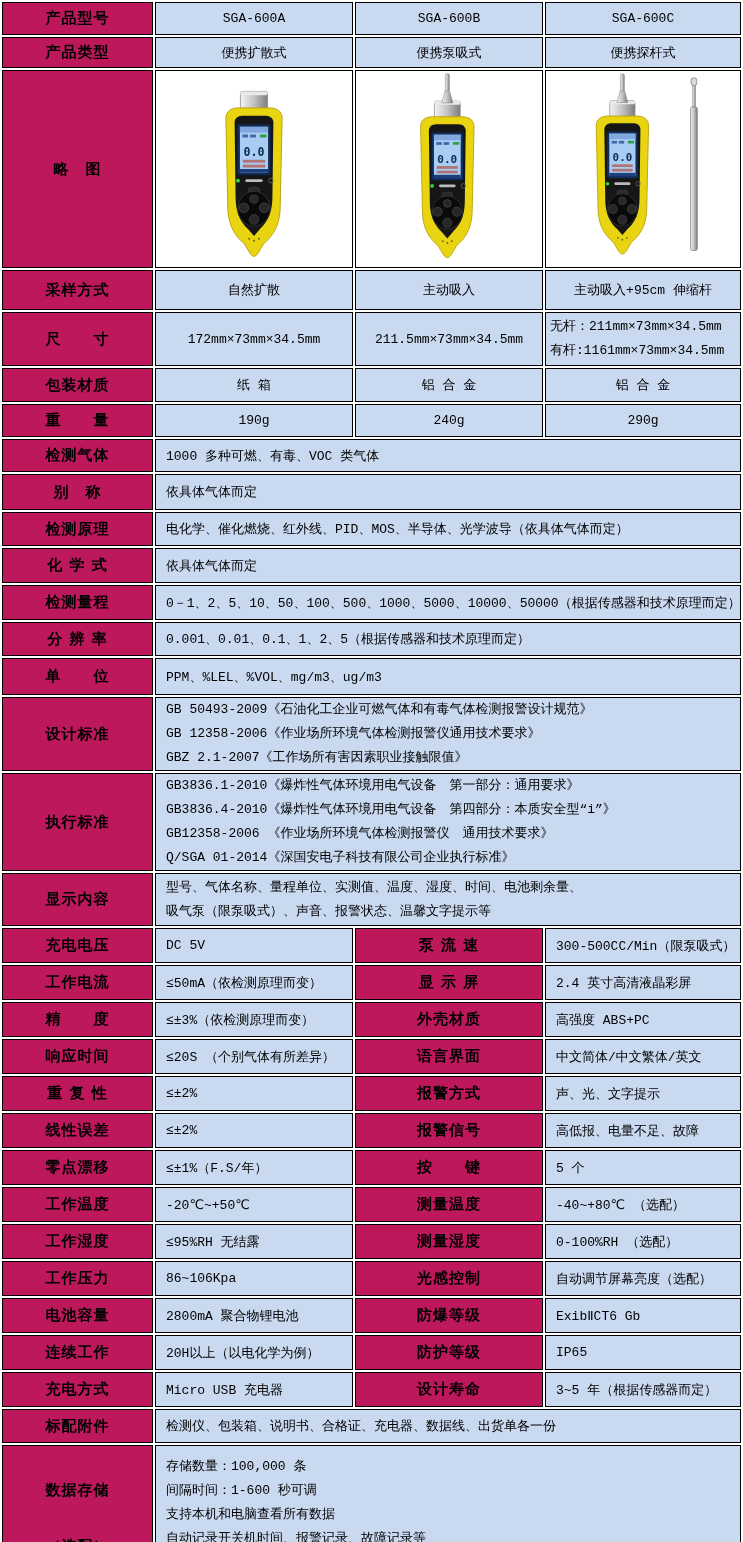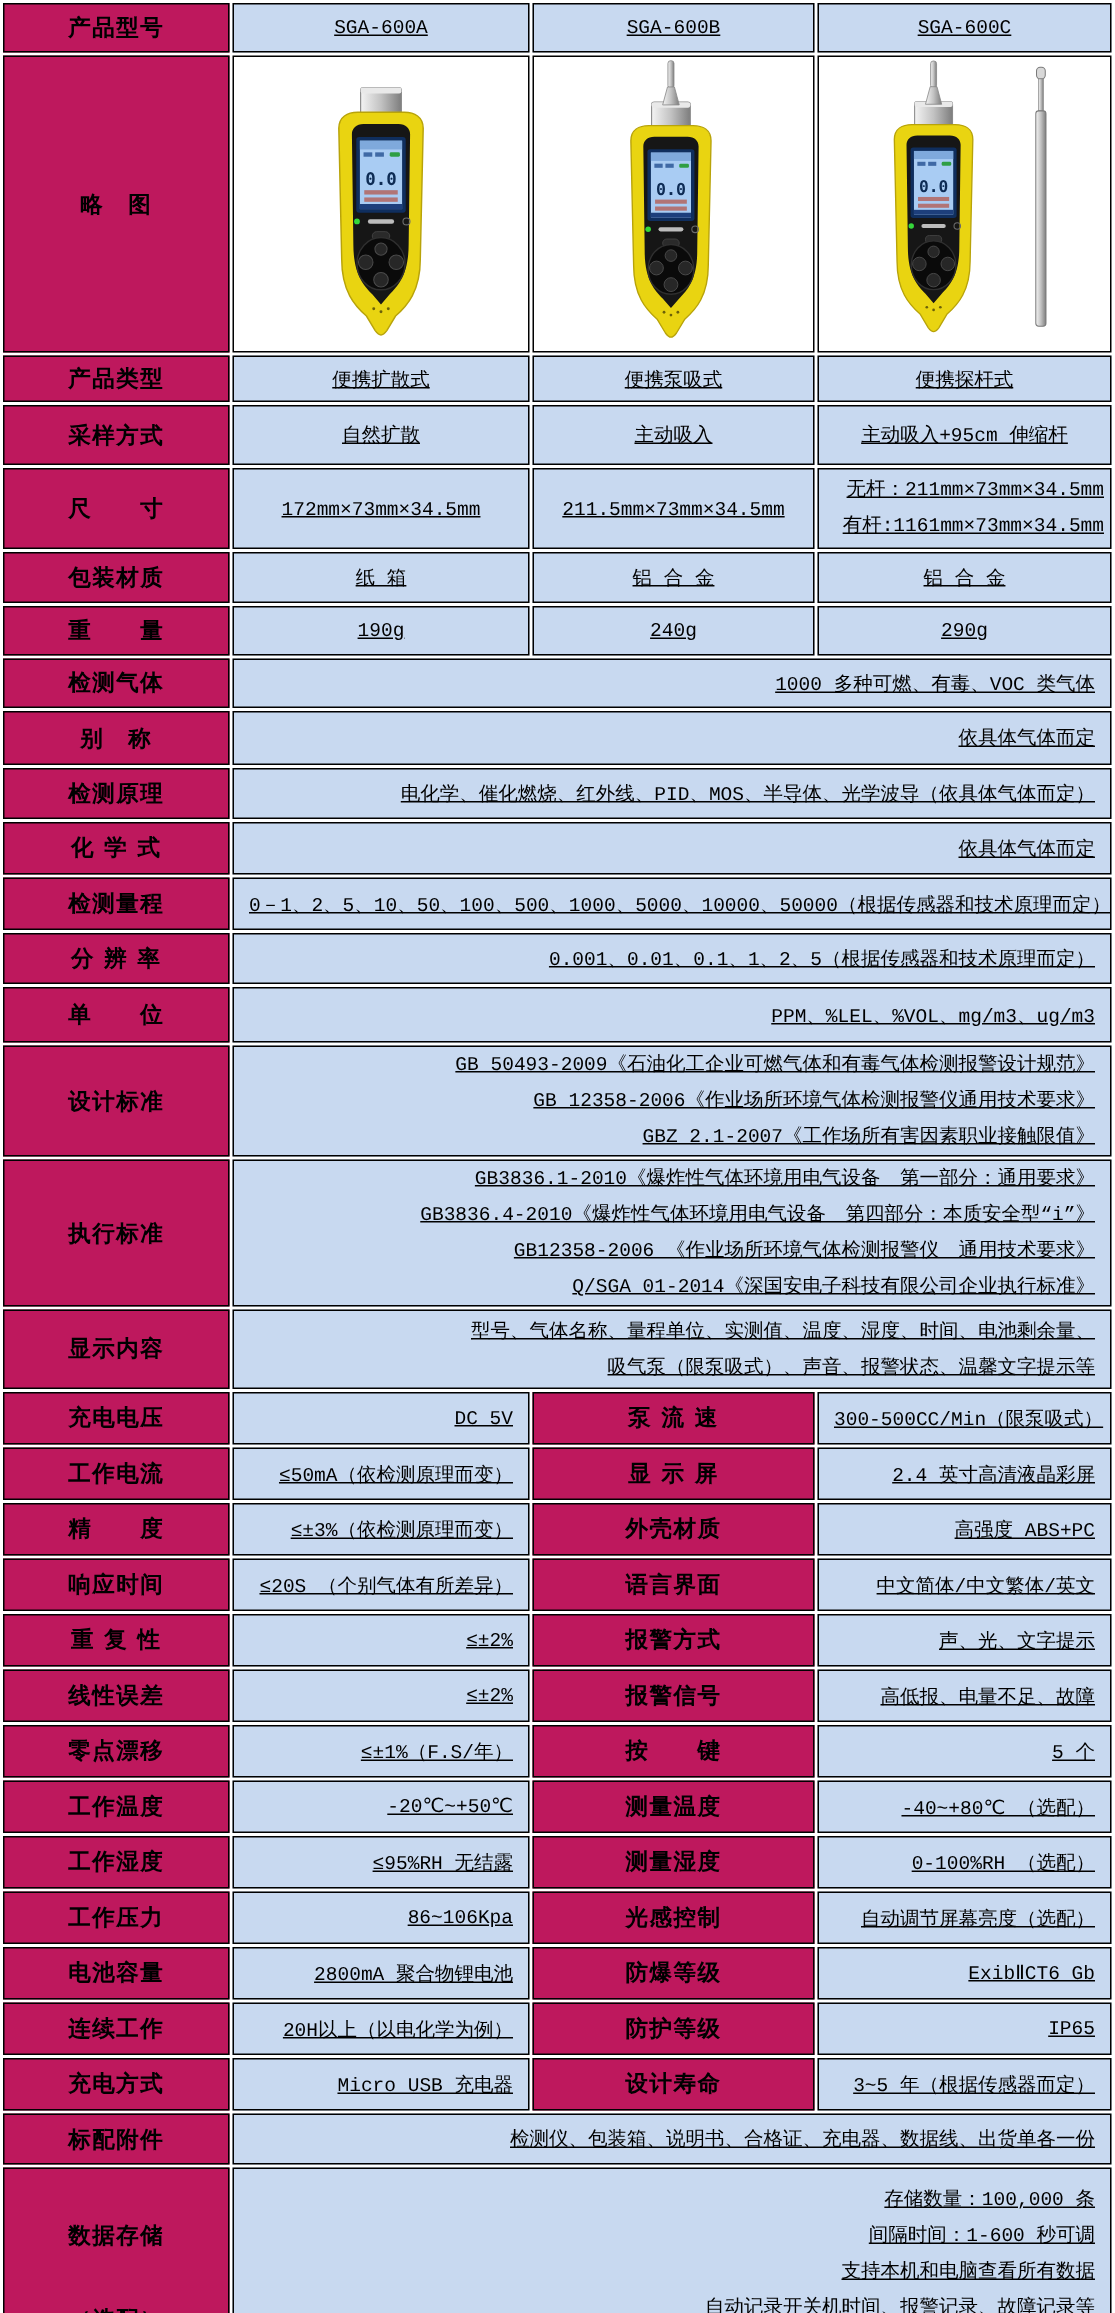--- a/index.html
+++ b/index.html
@@ -1,22 +1,22 @@
 <!DOCTYPE html>
 <html><head>
 <meta charset="utf-8">
 <style>
   html,body{margin:0;padding:0;background:#ffffff;}
   body{width:743px;font-family:"DejaVu Sans",sans-serif;color:#000;}
   table.spec{width:743px;table-layout:fixed;border-collapse:separate;border-spacing:2px;background:#ffffff;}
   td{border:1px solid #000;overflow:hidden;vertical-align:middle;}
   td.lbl{background:#be185d;font-weight:bold;font-size:15px;text-align:center;letter-spacing:1px;}
-  td.val{background:#c8d9f0;font-size:13px;white-space:nowrap;font-family:"Liberation Mono","DejaVu Sans",sans-serif;text-decoration:underline;}
+  td.val{background:#c8d9f0;font-size:13px;white-space:nowrap;font-family:"Liberation Mono","DejaVu Sans",sans-serif;}
   td.center{text-align:center;}
-  td.left{text-align:right;padding:0 10px;}
+  td.left{text-align:left;padding:0 10px;}
   td.imgcell{background:#ffffff;text-align:center;vertical-align:middle;padding:0;}
   .line{line-height:24px;white-space:nowrap;}
   .lbl .line{line-height:26px;margin-top:30px;}
   svg{display:block;margin:0 auto;}
 </style>
 </head>
 <body>
 
 <svg style="position:absolute;width:0;height:0" aria-hidden="true">
   <defs>
@@ -74,20 +74,27 @@
   </colgroup>
 
   <tbody>
       <tr style="height:33px">
     <td class="lbl">产品型号</td>
     <td class="val center">SGA-600A</td>
     <td class="val center">SGA-600B</td>
     <td class="val center">SGA-600C</td>
   </tr>
 
+  <tr style="height:31px">
+    <td class="lbl">产品类型</td>
+    <td class="val center">便携扩散式</td>
+    <td class="val center">便携泵吸式</td>
+    <td class="val center">便携探杆式</td>
+  </tr>
+
   <tr style="height:198px">
     <td class="lbl">略　图</td>
     <td class="imgcell">
       <svg width="146" height="194" viewBox="0 0 150 200">
             <use href="#devbase"></use>
           </svg>
     </td>
     <td class="imgcell">
       <svg width="146" height="194" viewBox="0 0 150 200">
             <g transform="translate(2,11) scale(0.95)">
@@ -99,27 +106,20 @@
     <td class="imgcell">
       <svg width="146" height="194" viewBox="0 0 150 200">
             <g transform="translate(-16,11) scale(0.93)">
               <use href="#devbase"></use>
               <use href="#devprobe"></use>
             </g>
             <use href="#telerod"></use>
           </svg>
     </td>
   </tr>
-
-  <tr style="height:31px">
-    <td class="lbl">产品类型</td>
-    <td class="val center">便携扩散式</td>
-    <td class="val center">便携泵吸式</td>
-    <td class="val center">便携探杆式</td>
-  </tr>
   <tr style="height:40px">
     <td class="lbl">采样方式</td>
     <td class="val center">自然扩散</td>
     <td class="val center">主动吸入</td>
     <td class="val center">主动吸入+95cm 伸缩杆</td>
   </tr>
   <tr style="height:54px">
     <td class="lbl">尺　　寸</td>
     <td class="val center">172mm×73mm×34.5mm</td>
     <td class="val center">211.5mm×73mm×34.5mm</td>

